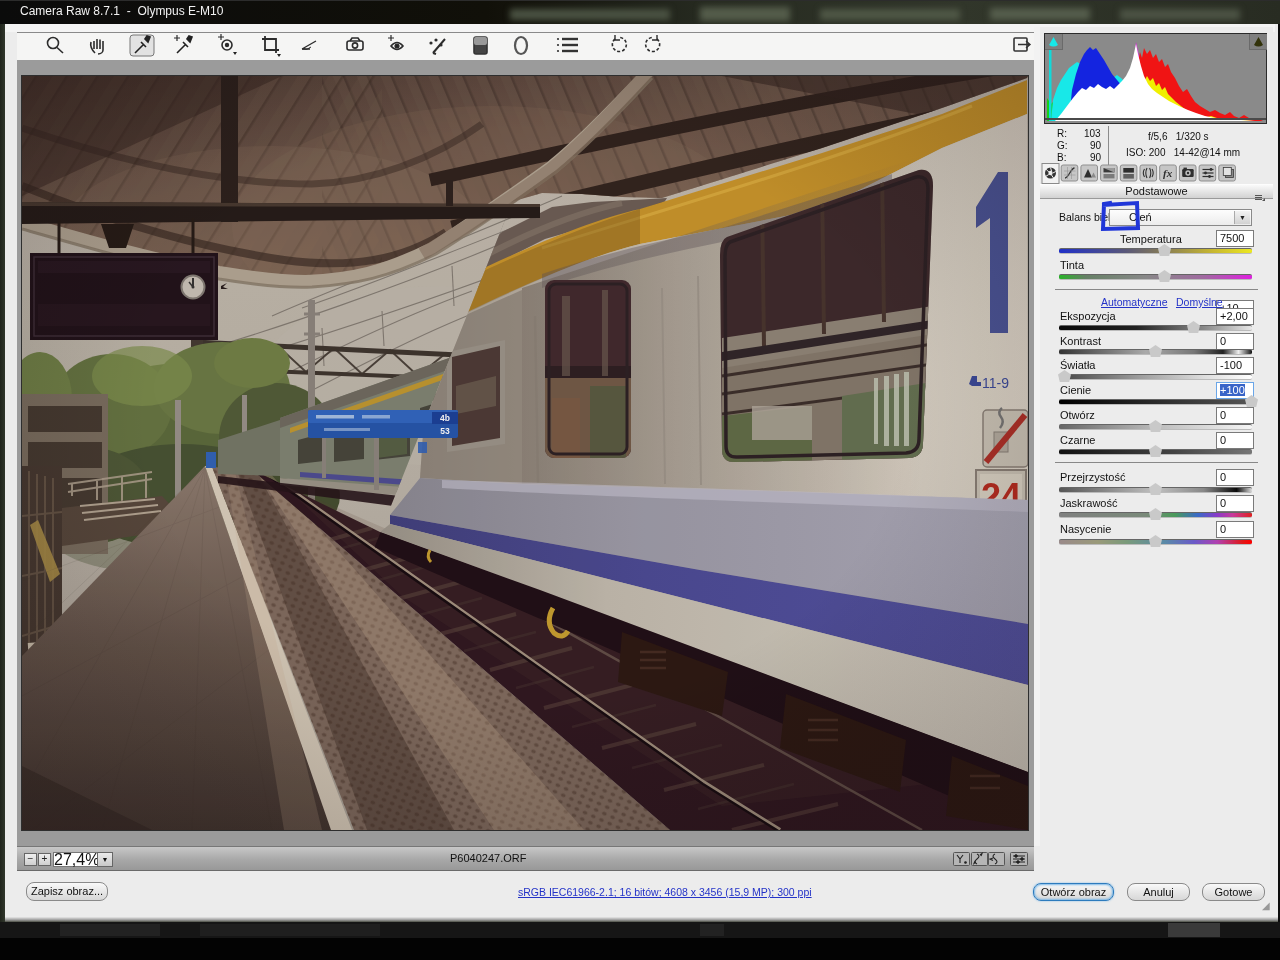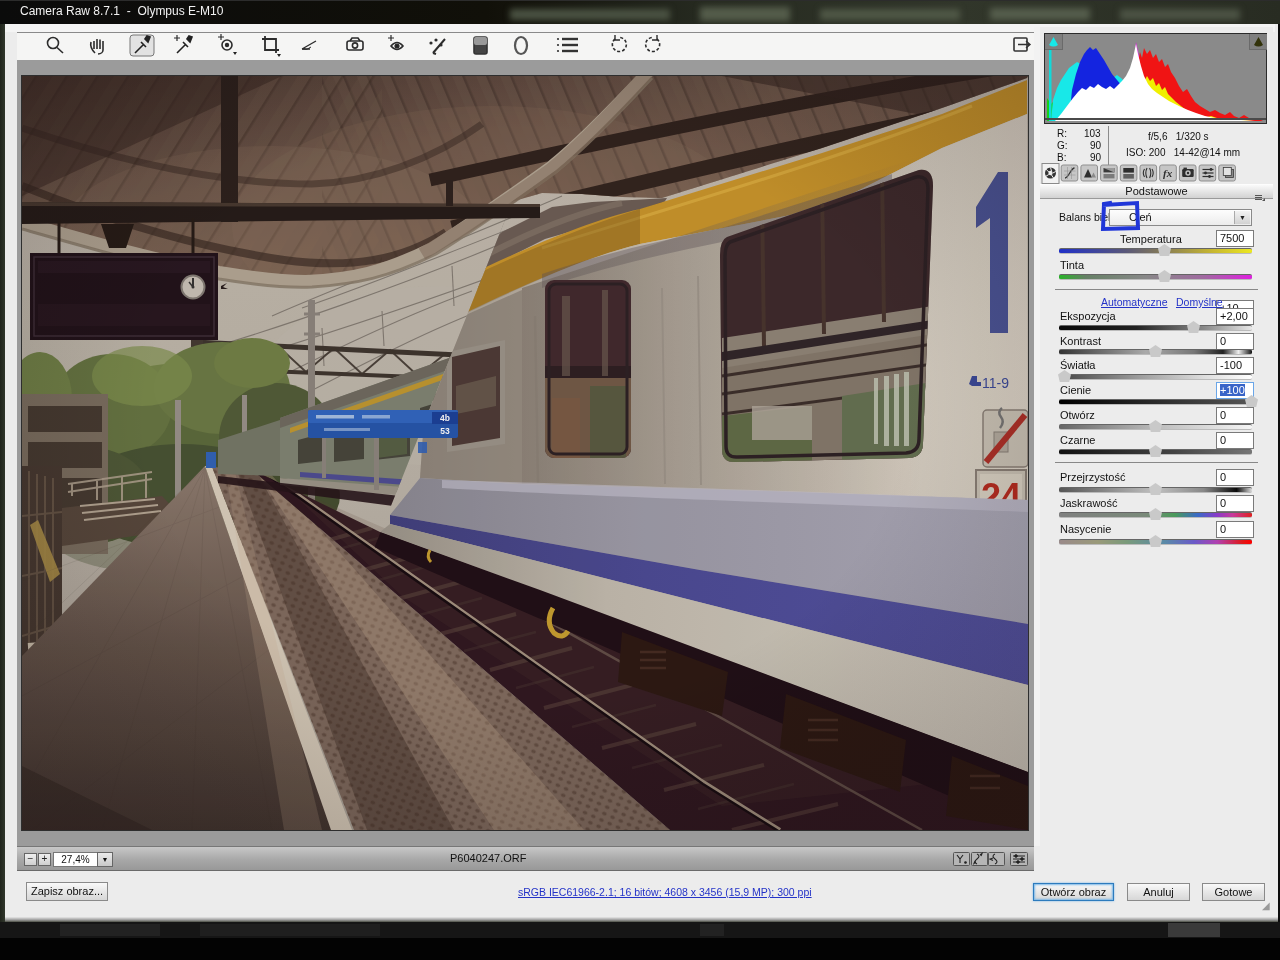--- a/index.html
+++ b/index.html
@@ -6,21 +6,21 @@
         font-family:"Liberation Sans",sans-serif;}
   .abs{position:absolute;}
   .txt{font-family:"Liberation Sans",sans-serif;color:#111;font-size:11px;line-height:13px;white-space:nowrap;}
   .vbox{position:absolute;width:33px;height:15px;background:#fff;border:1px solid #7a7a7a;
         font-size:11px;line-height:15px;padding-left:3px;color:#111;}
   .track{position:absolute;height:4px;border-top:1px solid #666;border-bottom:1px solid #bbb;border-radius:2px;}
   .thumb{position:absolute;width:13px;height:12px;background:#c9c9c9;
          clip-path:polygon(50% 0,100% 38%,86% 100%,14% 100%,0 38%);
          filter:drop-shadow(0 0 1px #444);}
   .btn{position:absolute;background:linear-gradient(#f9f9f9,#e9e9e9 45%,#d7d7d7);border:1px solid #8a8a8a;
-       border-radius:0;font-size:11px;color:#111;text-align:center;font-family:"Liberation Sans",sans-serif;}
+       border-radius:8px;font-size:11px;color:#111;text-align:center;font-family:"Liberation Sans",sans-serif;}
   .lnk{color:#2433c8;text-decoration:underline;}
 </style></head>
 <body>
 <div id="page">
 
   <div class="abs" style="left:0;top:0;width:1280px;height:24px;background:linear-gradient(90deg,#0b0b0b,#111009 38%,#262a20 55%,#31362a 75%,#282c22);"></div>
   <div class="abs" style="left:420px;top:3px;width:860px;height:20px;filter:blur(3px);">
     <div class="abs" style="left:90px;top:6px;width:160px;height:11px;background:#4a5242;"></div>
     <div class="abs" style="left:280px;top:4px;width:90px;height:14px;background:#545c4a;"></div>
     <div class="abs" style="left:400px;top:6px;width:140px;height:11px;background:#4f5746;"></div>
@@ -517,21 +517,21 @@
       <stop offset="0.5" stop-color="#000" stop-opacity="0"></stop>
           <stop offset="1" stop-color="#190d10" stop-opacity="0.24"></stop>
     </radialGradient>
     <rect x="0" y="0" width="1006" height="754" fill="url(#vig)"></rect>
   </svg>
   </div>
 
   <div class="abs" style="left:17px;top:846px;width:1017px;height:23px;background:linear-gradient(#c7c7c7,#a8a8a8 55%,#989898);border-top:1px solid #777;border-bottom:1px solid #6a6a6a;"></div>
   <div class="abs" style="left:24px;top:853px;width:11px;height:11px;background:linear-gradient(#efefef,#cfcfcf);border:1px solid #666;font-size:10px;line-height:9px;text-align:center;color:#222;">−</div>
   <div class="abs" style="left:38px;top:853px;width:11px;height:11px;background:linear-gradient(#efefef,#cfcfcf);border:1px solid #666;font-size:10px;line-height:10px;text-align:center;color:#222;">+</div>
-  <div class="abs" style="left:53px;top:852px;width:43px;height:13px;background:#fff;border:1px solid #777;font-size:10px;line-height:13px;text-align:center;color:#111;">27,4%</div>
+  <div class="abs" style="left:53px;top:852px;width:43px;height:13px;background:#fff;border:1px solid #777;font-size:16px;line-height:13px;text-align:center;color:#111;">27,4%</div>
   <div class="abs" style="left:97px;top:852px;width:14px;height:13px;background:linear-gradient(#e9e9e9,#c9c9c9);border:1px solid #666;font-size:7px;line-height:13px;text-align:center;color:#111;">▼</div>
   <div class="abs txt" style="left:435px;top:852px;padding-left:15px;">P6040247.ORF</div>
   <svg class="abs" style="left:953px;top:852px;" width="76" height="14" viewBox="0 0 76 14">
     <g fill="#b5b5b5" stroke="#555" stroke-width="1">
       <rect x="0.5" y="0.5" width="16" height="13" rx="1"></rect>
       <rect x="18.5" y="0.5" width="16" height="13" rx="1"></rect>
       <rect x="35.5" y="0.5" width="16" height="13" rx="1"></rect>
       <rect x="57.5" y="0.5" width="17" height="13" rx="1"></rect>
     </g>
     <g stroke="#222" stroke-width="1.1" fill="none">

